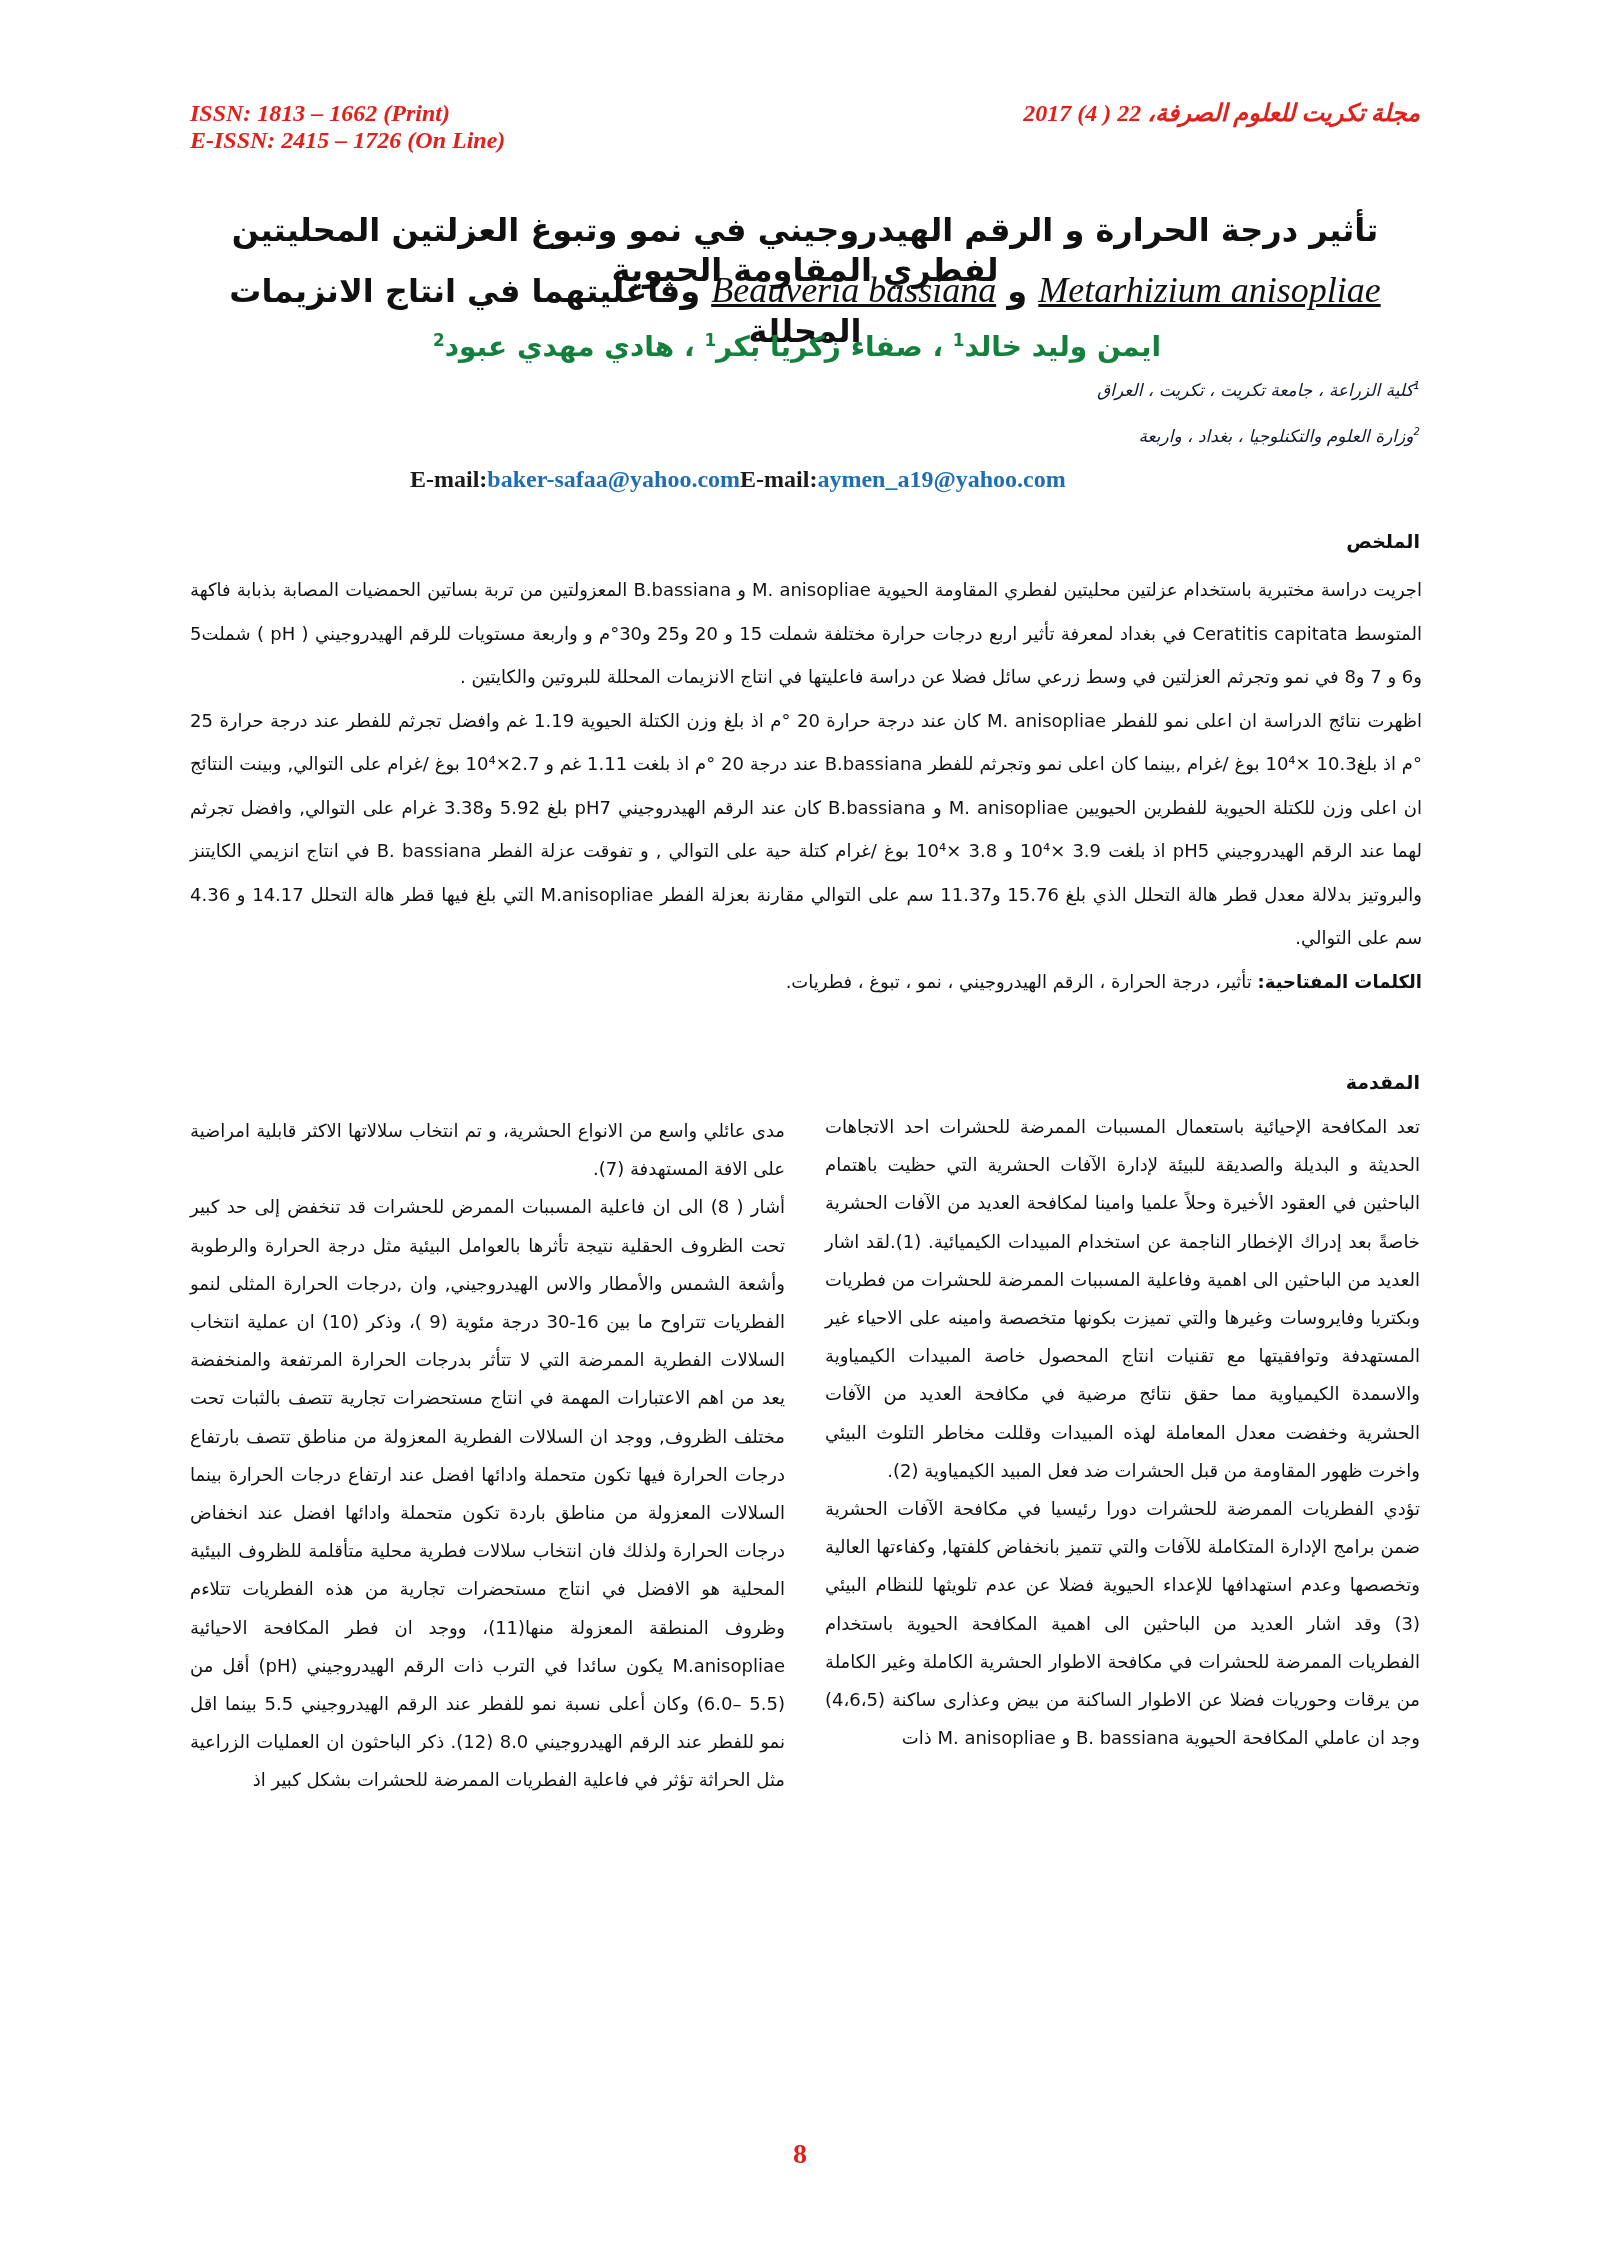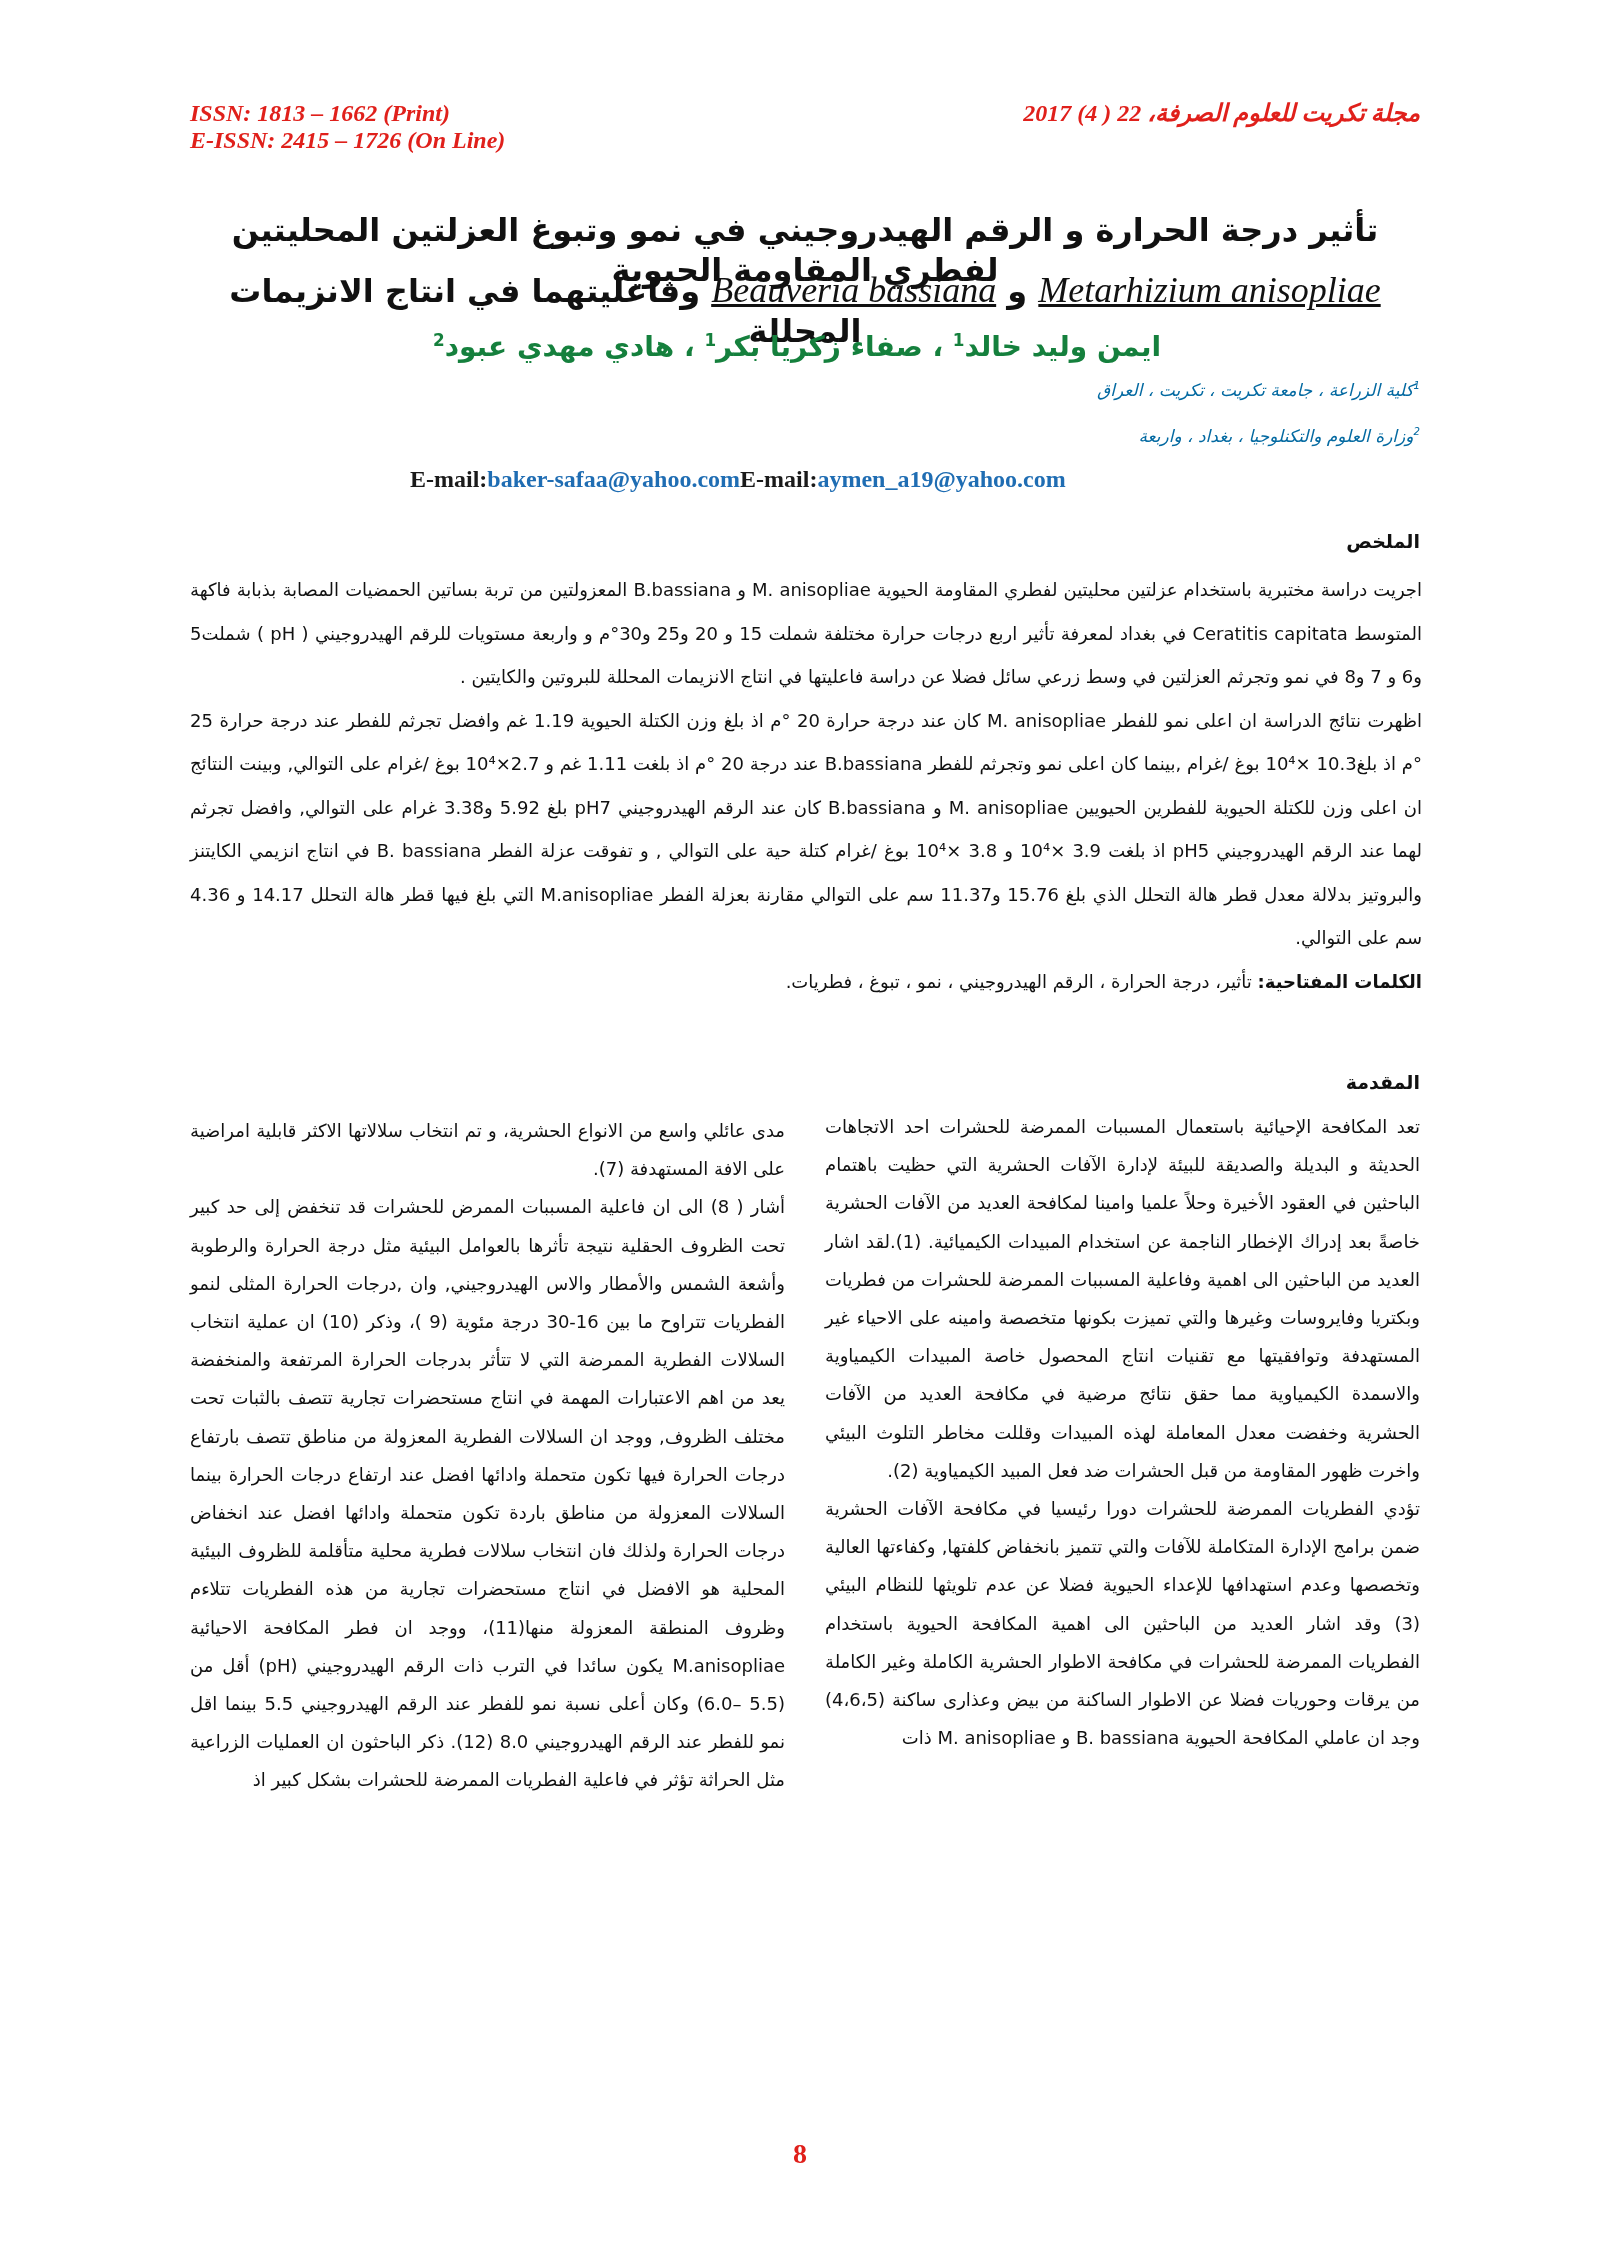--- a/index.html
+++ b/index.html
@@ -9,21 +9,21 @@
          font-style: italic; font-weight: bold; font-size: 24px; line-height: 27px; }
   .hdr-left { left: 190px; top: 100px; }
   .hdr-right { right: 180px; top: 100px; direction: rtl; text-align: right; }
   .title { position: absolute; left: 190px; width: 1230px; text-align: center; direction: rtl;
            font-family: "DejaVu Sans", sans-serif; font-weight: bold; font-size: 32px; line-height: 40px; }
   .title-1 { top: 210px; }
   .title-2 { top: 270px; }
   .title .sci { font-family: "Liberation Serif", serif; font-style: italic; font-weight: normal; font-size: 36px; text-decoration: underline; }
   .authors { position: absolute; left: 182px; width: 1230px; top: 330px; text-align: center; direction: rtl;
              font-weight: bold; font-size: 28px; color: #15803d; }
-  .affil { position: absolute; right: 180px; direction: rtl; text-align: right; color: #0369a1;
+  .affil { position: absolute; right: 180px; direction: rtl; text-align: right; color: #0f172a;
            font-style: italic; font-size: 17px; }
   .affil-1 { top: 380px; }
   .affil-2 { top: 426px; }
   sup { font-size: 60%; }
   .emails { position: absolute; top: 466px; left: 410px; width: 800px; font-family: "Liberation Serif", serif;
             font-weight: bold; font-size: 24px; display: flex; justify-content: flex-start; color: #1a1a1a; }
   .emails .addr { color: #1f6db3; }
   .section-title { position: absolute; right: 180px; direction: rtl; font-weight: bold; font-size: 19px; }
   .abstract-title { top: 530px; }
   .intro-title { top: 1071px; }

